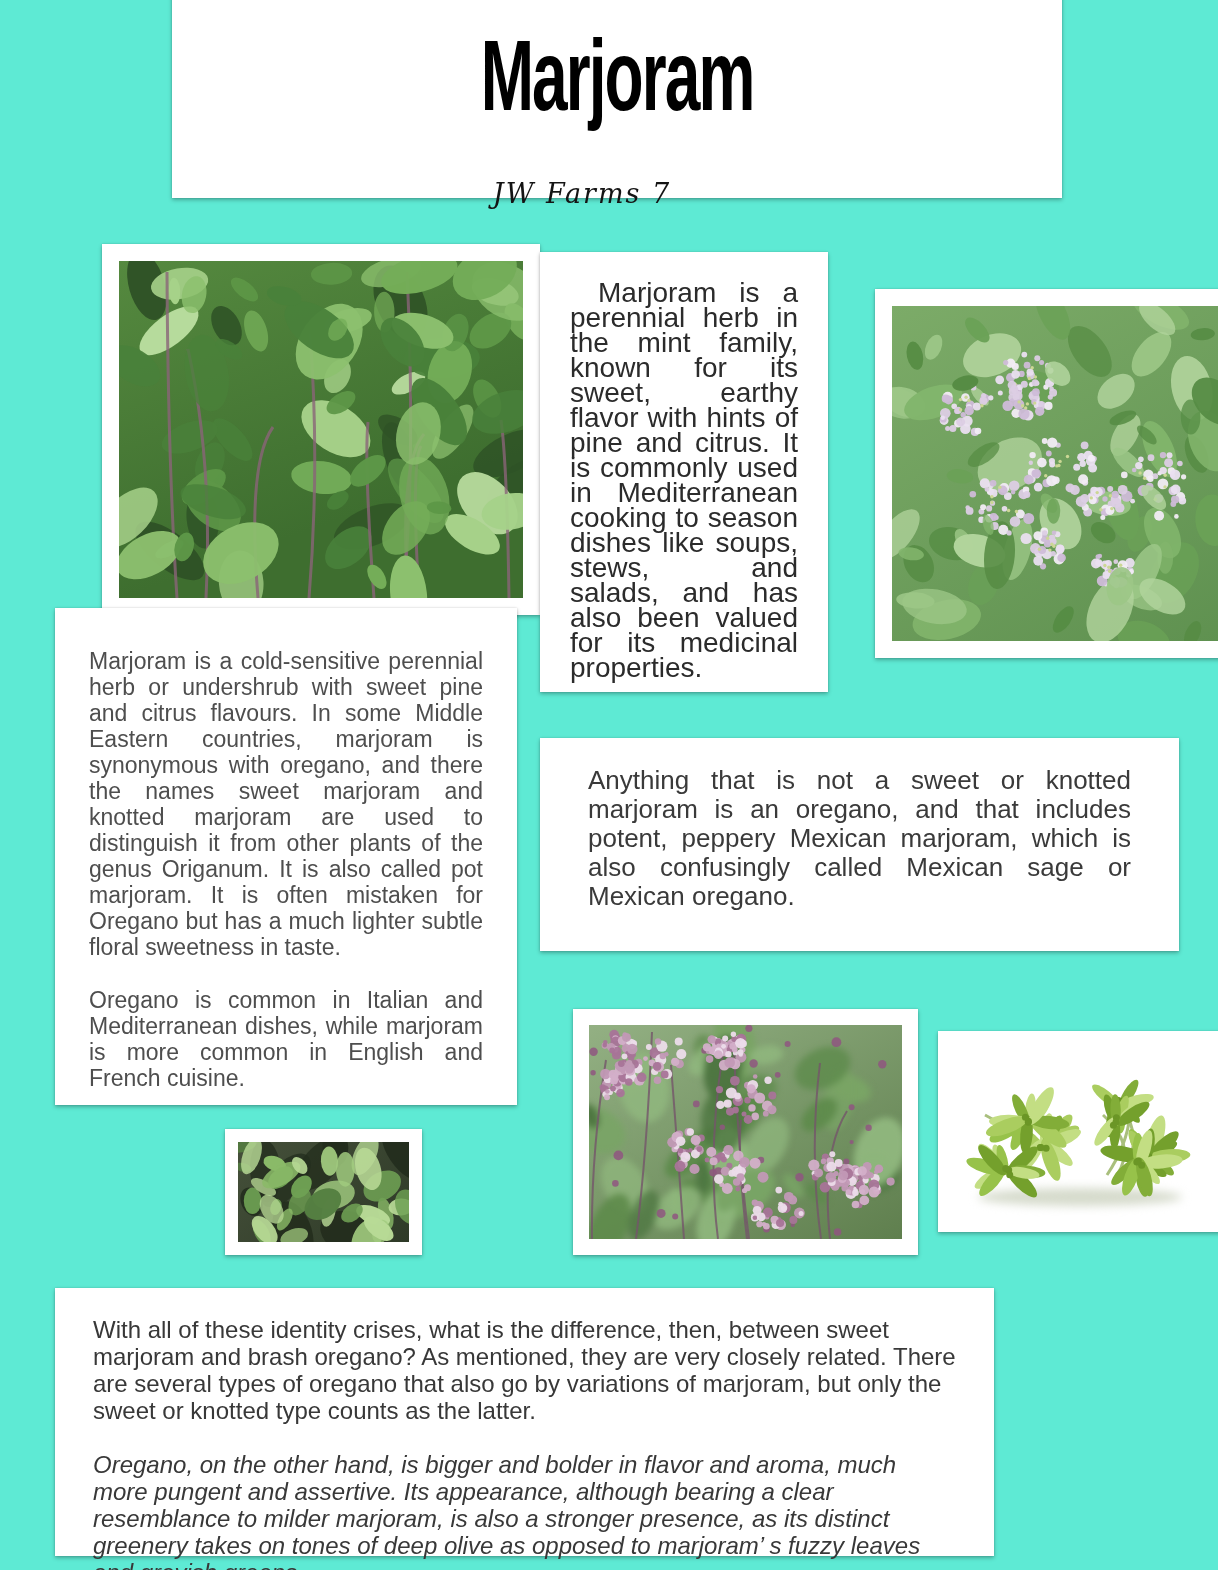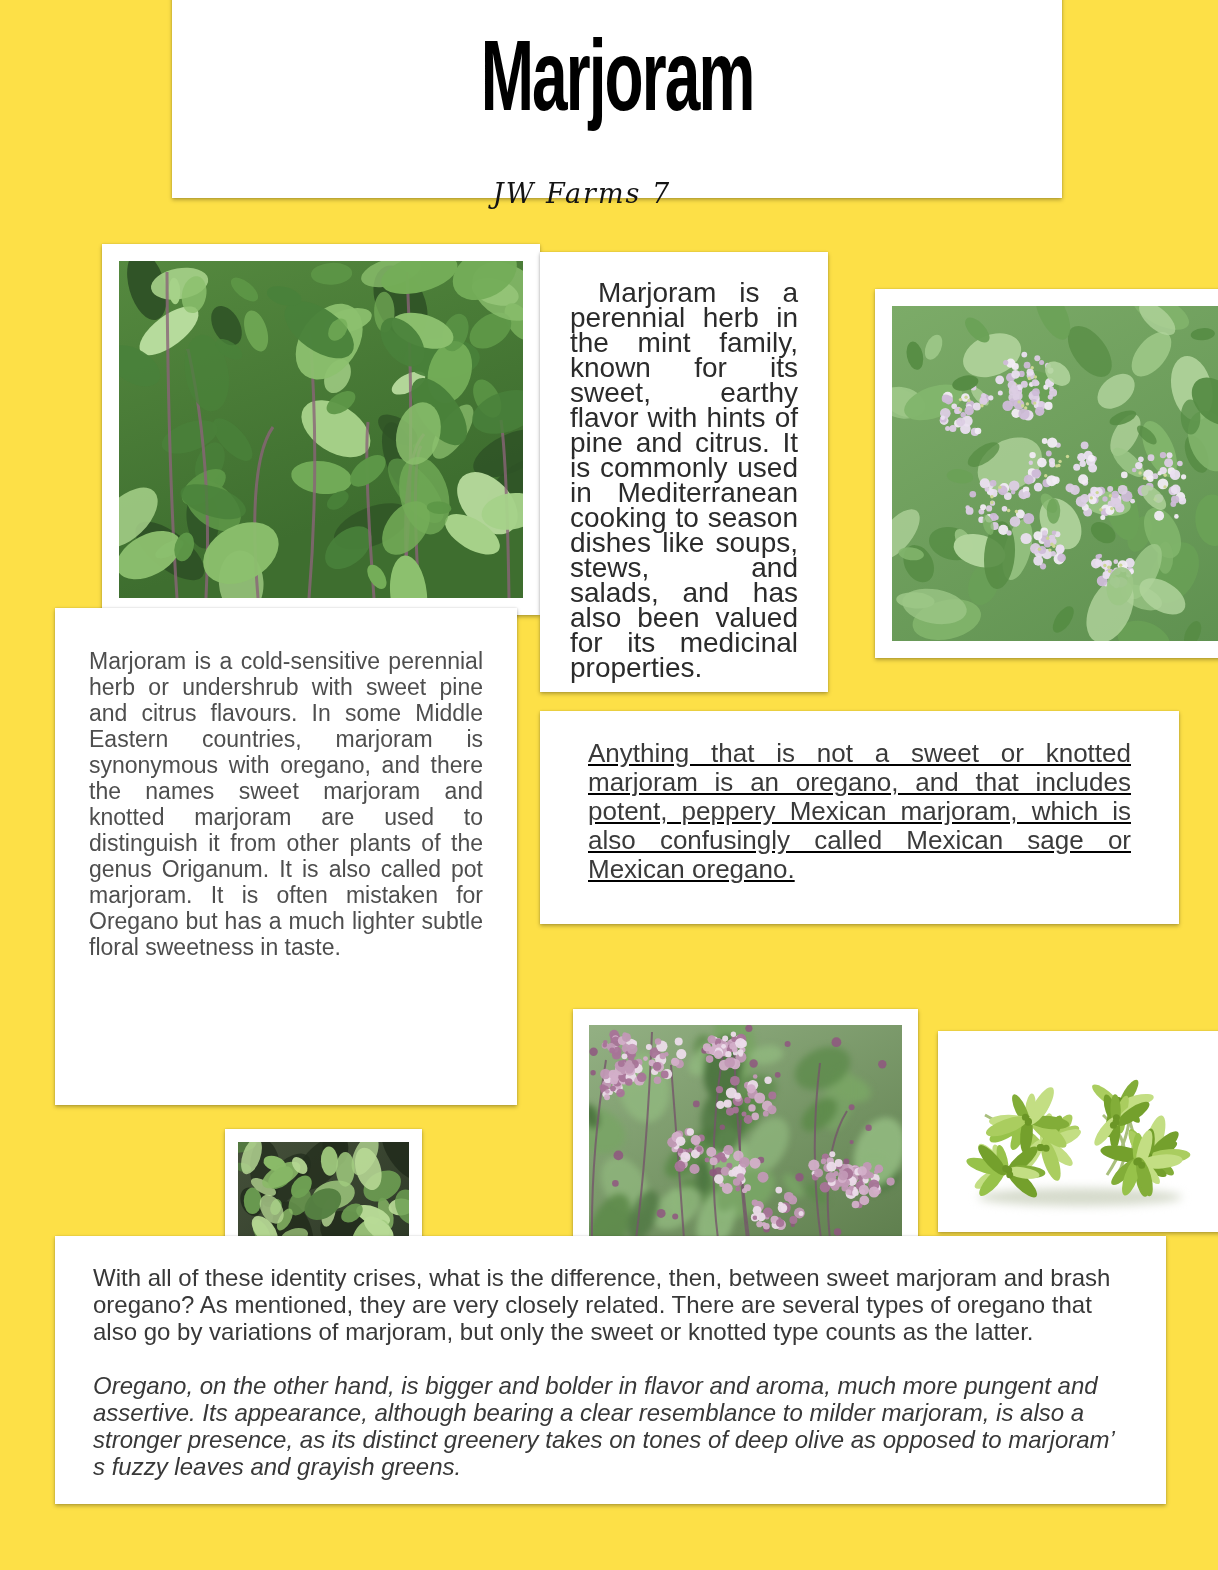--- a/index.html
+++ b/index.html
@@ -1,16 +1,16 @@
 <!DOCTYPE html>
 <html><head>
 <meta charset="utf-8">
 <style>
   html,body{margin:0;padding:0;background:#ffffff;}
-  .page{position:relative;width:1218px;height:1570px;background:#fde047;overflow:hidden;
+  .page{position:relative;width:1218px;height:1570px;background:#5eead4;overflow:hidden;
         font-family:"Liberation Sans",sans-serif;}
 
   
   .card{position:absolute;background:#fff;box-shadow:0 2px 4px rgba(0,0,0,.28),0 0 2px rgba(0,0,0,.14);}
   .lift::before,.lift::after{content:"";position:absolute;z-index:-1;bottom:7px;width:46%;height:22px;
         box-shadow:0 11px 10px rgba(0,0,0,.48);}
   .lift::before{left:10px;transform:rotate(-2.4deg);}
   .lift::after{right:10px;transform:rotate(2.4deg);}
   .lift-sm::before,.lift-sm::after{height:12px;bottom:5px;box-shadow:0 8px 7px rgba(0,0,0,.45);}
   .lift-sm::before{transform:rotate(-2deg);}
@@ -42,24 +42,24 @@
   .photo-canvas svg{position:absolute;inset:0;width:100%;height:100%;}
 
   
   #card-intro{left:540px;top:252px;width:288px;height:440px;padding:0;}
   #card-intro .txt{margin:0;padding:28px 30px 0 30px;font-size:28px;line-height:25px;color:#2b2b2b;
         text-align:justify;text-indent:28px;}
   #card-cold{left:55px;top:608px;width:462px;height:497px;}
   #card-cold .txt{margin:0;padding:0 34px;font-size:23px;line-height:26px;color:#4e4e4e;text-align:justify;}
   #card-cold .txt.p1{padding-top:40px;}
   #card-cold .txt.p2{padding-top:27px;}
-  #card-mexican{left:540px;top:711px;width:639px;height:213px;text-decoration:underline;}
+  #card-mexican{left:540px;top:738px;width:639px;height:213px;}
   #card-mexican .txt{margin:0;padding:28px 48px 0 48px;font-size:26px;line-height:29px;color:#3a3a3a;
         text-align:justify;}
-  #card-diff{left:55px;top:1236px;width:1111px;height:268px;}
+  #card-diff{left:55px;top:1288px;width:939px;height:268px;}
   #card-diff .txt{margin:0;padding:0 38px;font-size:24px;line-height:27px;color:#383838;text-align:left;}
   #card-diff .txt.p1{padding-top:28px;}
   #card-diff .txt.p2{padding-top:27px;font-style:italic;}
 </style>
 </head>
 <body>
 
 <div class="page">
 
   <header class="card lift" id="header-card">
@@ -525,20 +525,21 @@
           <ellipse cx="211.2" cy="226.6" rx="13.3" ry="9.3" transform="rotate(212 211.2 226.6)" fill="#568c44" fill-opacity="0.94"></ellipse>
           <ellipse cx="91.6" cy="148.6" rx="18.3" ry="8.2" transform="rotate(326 91.6 148.6)" fill="#568c44" fill-opacity="0.74"></ellipse>
           <ellipse cx="73.3" cy="77.1" rx="13.3" ry="7.3" transform="rotate(167 73.3 77.1)" fill="#568c44" fill-opacity="0.99"></ellipse>
           <ellipse cx="228.0" cy="280.2" rx="19.3" ry="13.2" transform="rotate(100 228.0 280.2)" fill="#9cc787" fill-opacity="0.92"></ellipse>
         </svg>
       </div>
   </figure>
 
   <section class="card lift" id="card-cold">
     <p class="txt p1">Marjoram is a cold-sensitive perennial herb or undershrub with sweet pine and citrus flavours. In some Middle Eastern countries, marjoram is synonymous with oregano, and there the names sweet marjoram and knotted marjoram are used to distinguish it from other plants of the genus Origanum. It is also called pot marjoram. It is often mistaken for Oregano but has a much lighter subtle floral sweetness in taste.</p>
+    <p class="txt p2">Oregano is common in Italian and Mediterranean dishes, while marjoram is more common in English and French cuisine.</p>
   </section>
 
   <section class="card lift" id="card-mexican">
     <p class="txt">Anything that is not a sweet or knotted marjoram is an oregano, and that includes potent, peppery Mexican marjoram, which is also confusingly called Mexican sage or Mexican oregano.</p>
   </section>
 
   <figure class="card lift lift-sm photo" id="photo-pot">
     <div class="photo-canvas">
         <svg viewBox="0 0 171 100" preserveAspectRatio="none">
           <ellipse cx="27.5" cy="28.9" rx="31.3" ry="15.4" transform="rotate(86 27.5 28.9)" fill="#232d1d" fill-opacity="0.76"></ellipse>

